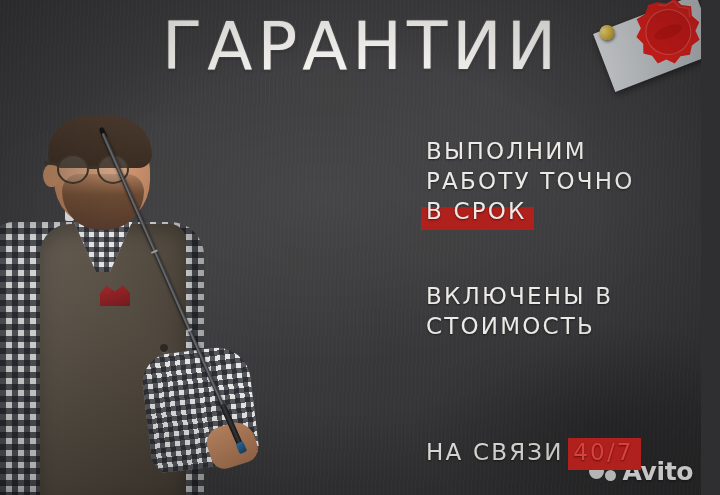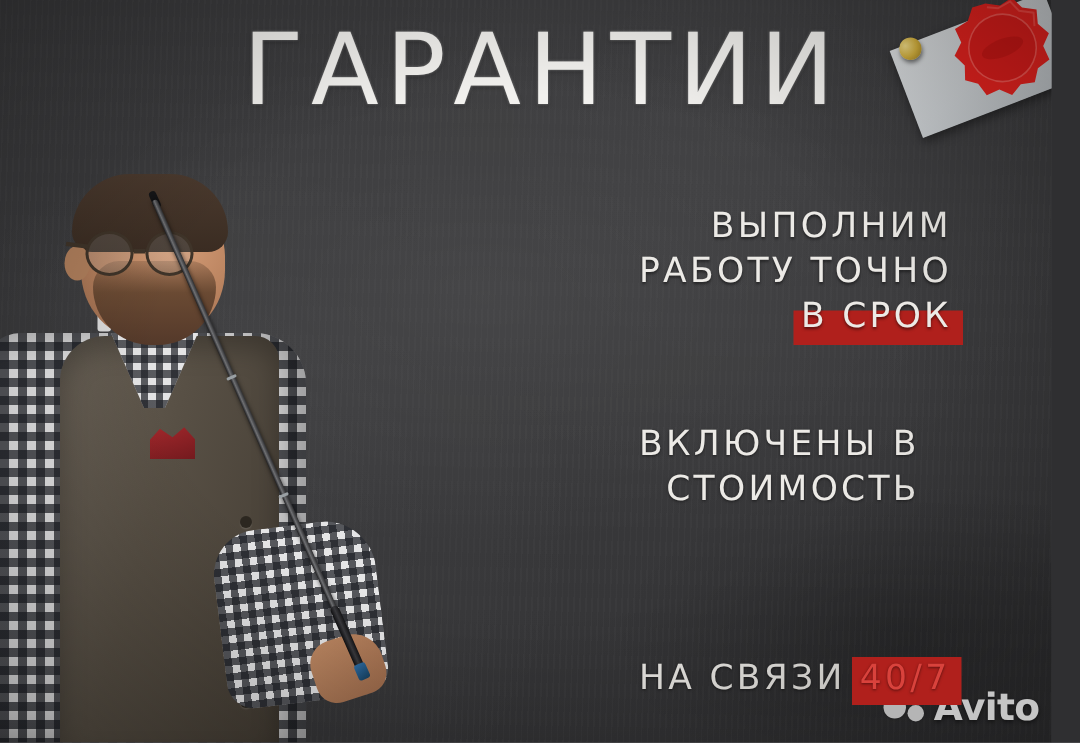--- a/index.html
+++ b/index.html
@@ -7,21 +7,20 @@
   body { font-family:"Liberation Sans", sans-serif; }
 
   #poster {
     position:relative;
     width:701px; height:495px;
     overflow:hidden;
     background:
       radial-gradient(ellipse 70% 55% at 46% 40%, rgba(255,255,255,0.055) 0%, rgba(255,255,255,0.0) 62%),
       radial-gradient(ellipse 40% 30% at 86% 86%, rgba(0,0,0,0.22) 0%, rgba(0,0,0,0) 70%),
       linear-gradient(180deg,#3c3c3e 0%,#3a3a3c 45%,#343436 100%);
-    text-align: right;
   }
   
   #grain {
     position:absolute; inset:0;
     background-image:
       repeating-linear-gradient(92deg, rgba(255,255,255,0.020) 0px, rgba(255,255,255,0.020) 1px, rgba(0,0,0,0) 1px, rgba(0,0,0,0) 4px),
       repeating-linear-gradient(3deg, rgba(0,0,0,0.045) 0px, rgba(0,0,0,0.045) 1px, rgba(0,0,0,0) 1px, rgba(0,0,0,0) 6px),
       radial-gradient(circle at 20% 70%, rgba(255,255,255,0.03), rgba(0,0,0,0) 38%),
       radial-gradient(circle at 70% 18%, rgba(255,255,255,0.025), rgba(0,0,0,0) 40%);
     mix-blend-mode:screen;

